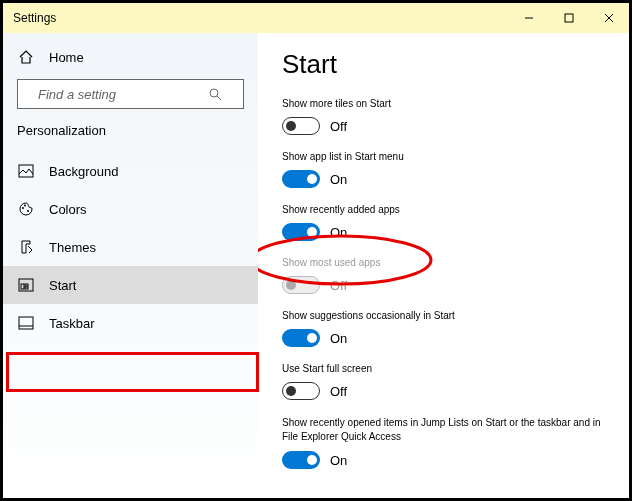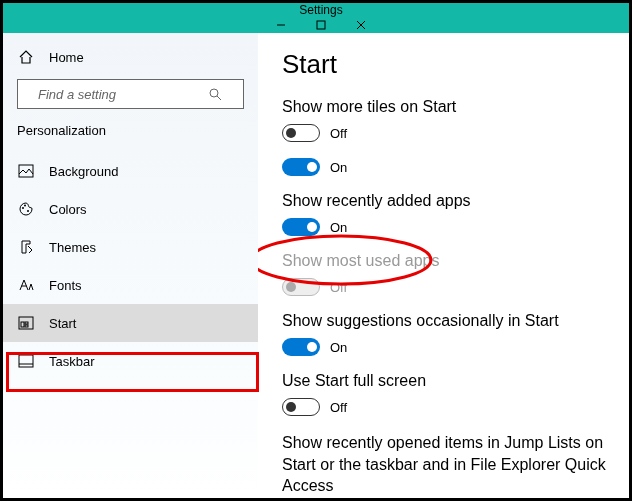--- a/index.html
+++ b/index.html
@@ -18,22 +18,21 @@
     flex-direction: column;
     position: relative;
     overflow: hidden;
   }
   .titlebar {
     height: 30px;
     display: flex;
     align-items: center;
     justify-content: space-between;
     padding-left: 10px;
-    background: #14b8a6;
-    flex-direction: column;
+    background: #fef9c3;
   }
   .titlebar-title {
     font-size: 12px;
     color: #000;
   }
   .window-controls {
     display: flex;
     height: 100%;
   }
   .win-btn {
@@ -131,21 +130,21 @@
   }
   .page-title {
     font-size: 26px;
     font-weight: 500;
     margin-bottom: 18px;
   }
   .setting {
     margin-bottom: 16px;
   }
   .setting-label {
-    font-size: 16px;
+    font-size: 10px;
     margin-bottom: 8px;
   }
   .toggle-row {
     display: flex;
     align-items: center;
     gap: 10px;
   }
   .toggle {
     width: 38px;
     height: 18px;
@@ -264,28 +263,20 @@
         </div>
         <div class="nav-item">
           <span class="icon">
             <svg width="16" height="16" viewBox="0 0 16 16">
                 <path d="M4 2 L12 2 L12 5 L8 5 L8 14 L4 14 Z" fill="none" stroke="#000" stroke-width="1"></path>
                 <path d="M10 7 L14 11 L11 14" fill="none" stroke="#000" stroke-width="1"></path>
               </svg>
           </span>
           <span class="label">Themes</span>
         </div>
-        <div class="nav-item">
-          <span class="icon">
-            <svg width="16" height="14" viewBox="0 0 16 14">
-                <path d="M2 12 L6 2 L10 12 M3.5 8 H8.5 M11 12 L13 6 L15 12" fill="none" stroke="#000" stroke-width="1"></path>
-              </svg>
-          </span>
-          <span class="label">Fonts</span>
-        </div>
         <div class="nav-item selected">
           <span class="icon">
             <svg width="16" height="14" viewBox="0 0 16 14">
                 <rect x="1" y="1" width="14" height="12" fill="none" stroke="#000" stroke-width="1"></rect>
                 <rect x="3" y="6" width="3" height="5" fill="none" stroke="#000" stroke-width="1"></rect>
                 <rect x="7" y="6" width="3" height="2" fill="none" stroke="#000" stroke-width="1"></rect>
                 <rect x="7" y="9" width="3" height="2" fill="none" stroke="#000" stroke-width="1"></rect>
               </svg>
           </span>
           <span class="label">Start</span>
@@ -307,20 +298,21 @@
 
       <div class="setting">
         <div class="setting-label">Show more tiles on Start</div>
         <div class="toggle-row">
           <div class="toggle off"></div>
           <span class="state-label">Off</span>
         </div>
       </div>
 
       <div class="setting">
+        <div class="setting-label">Show app list in Start menu</div>
         <div class="toggle-row">
           <div class="toggle on"></div>
           <span class="state-label">On</span>
         </div>
       </div>
 
       <div class="setting">
         <div class="setting-label">Show recently added apps</div>
         <div class="toggle-row">
           <div class="toggle on"></div>

